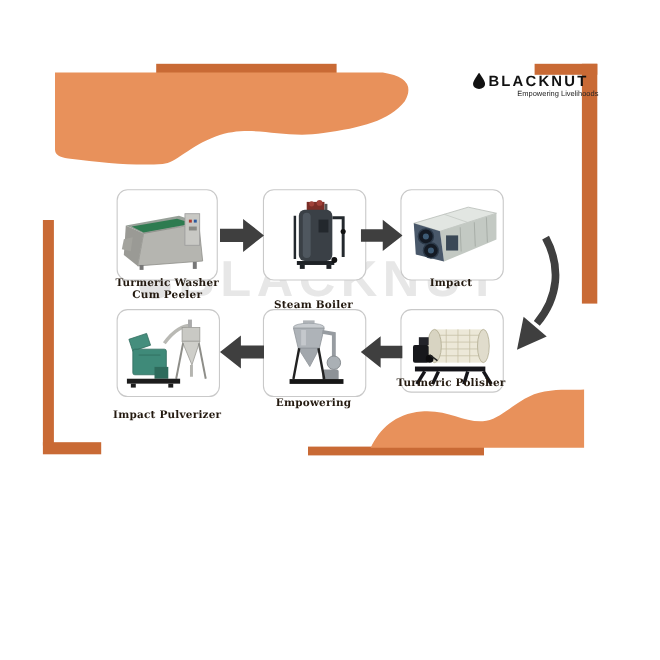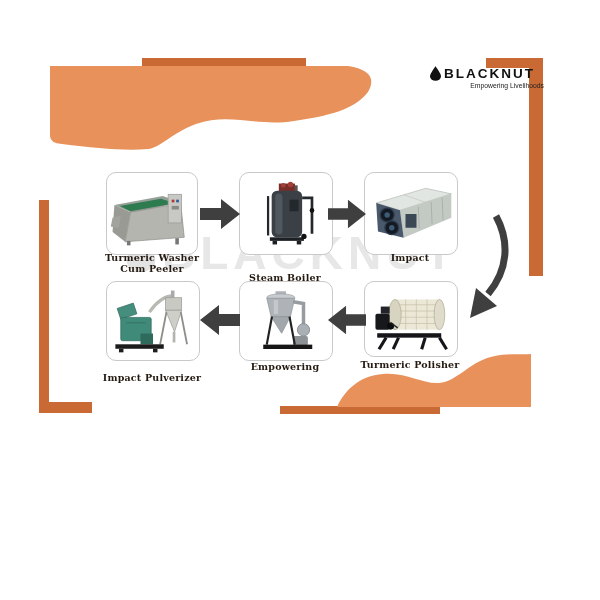--- a/index.html
+++ b/index.html
@@ -188,21 +188,21 @@
       <rect x="10" y="52" width="72" height="5" fill="#15151A"></rect>
       <line x1="20" y1="57" x2="12" y2="70" stroke="#15151A" stroke-width="3.5"></line>
       <line x1="34" y1="57" x2="28" y2="70" stroke="#15151A" stroke-width="3.5"></line>
       <line x1="64" y1="57" x2="60" y2="70" stroke="#15151A" stroke-width="3.5"></line>
       <line x1="80" y1="57" x2="88" y2="70" stroke="#15151A" stroke-width="3.5"></line>
     </svg>
   </div>
 
   <div class="mlabel" style="left:92px;top:372px;width:120px;">Impact Pulverizer</div>
   <div class="mlabel" style="left:235px;top:361px;width:100px;">Empowering</div>
-  <div class="mlabel" style="left:350px;top:359px;width:120px;">Turmeric Polisher</div>
+  <div class="mlabel" style="left:350px;top:343px;width:120px;">Turmeric Polisher</div>
 
   <div class="arrow" style="left:200px;top:197px;">
     <svg width="40" height="34" viewBox="0 0 40 34">
       <polygon points="0,11 21,11 21,2 40,17 21,32 21,23 0,23" fill="currentColor"></polygon>
     </svg>
   </div>
   <div class="arrow" style="left:328px;top:197px;">
     <svg width="38" height="34" viewBox="0 0 40 34">
       <polygon points="0,11 21,11 21,2 40,17 21,32 21,23 0,23" fill="currentColor"></polygon>
     </svg>

